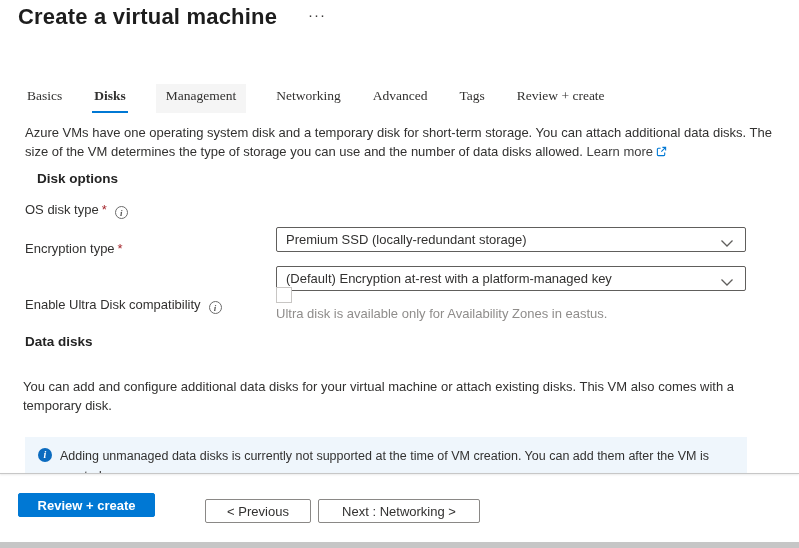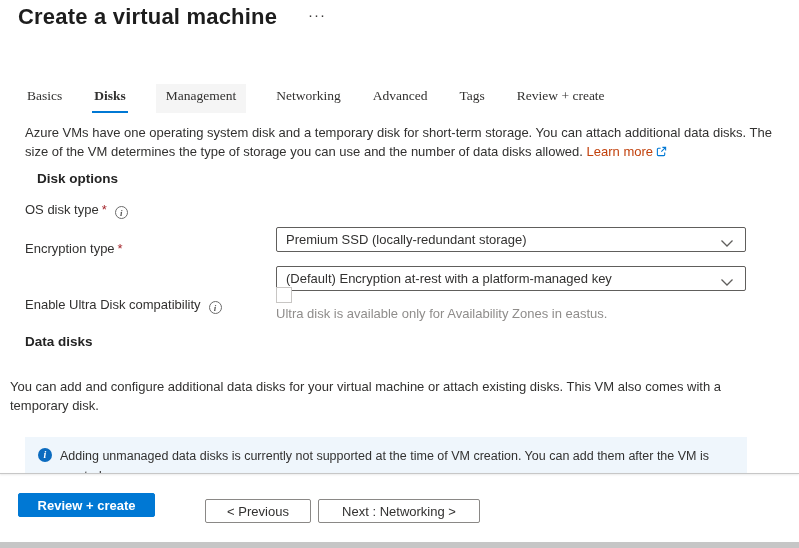--- a/index.html
+++ b/index.html
@@ -27,21 +27,21 @@
     padding:4px 2px 7px 2px; color:#323130; cursor:pointer; white-space:nowrap;
     border-bottom:2.5px solid transparent;
   }
   .tab.active { font-weight:700; border-bottom:2.5px solid #0078d4; }
   .tab.hovered { background:#f5f5f5; padding-left:10px; padding-right:10px; }
   
   .intro {
     position:absolute; left:25px; top:123px; width:748px; font-size:13px; line-height:19px;
     color:#323130;
   }
-  .link { color:#c2410c; text-decoration:none; cursor:pointer; white-space:nowrap; }
+  .link { color:#404040; text-decoration:none; cursor:pointer; white-space:nowrap; }
   .ext-icon { display:inline-block; vertical-align:-1px; margin-left:3px; }
   
   .section-heading { position:absolute; left:25px; font-size:13.5px; font-weight:700; color:#242424; }
   .h-disk-options { top:171px;padding-left:12px; }
   .h-data-disks { top:334px; }
   
   .field-label { position:absolute; left:25px; font-size:13px; color:#323130; }
   .lbl-os { top:202px; }
   .lbl-enc { top:241px; }
   .lbl-ultra { top:297px; }
@@ -63,21 +63,21 @@
   
   .checkbox {
     position:absolute; left:276px; top:287px; width:16px; height:16px; background:#fff;
     border:1px solid #c8c6c4; cursor:pointer;
   }
   .helper-text {
     position:absolute; left:276px; top:306px; font-size:13px; color:#8f8d8b;
   }
   
   .dd-paragraph {
-    position:absolute; left:10px; top:377px; width:748px; font-size:13px; line-height:19px;
+    position:absolute; left:23px; top:377px; width:748px; font-size:13px; line-height:19px;
     color:#323130;
   }
   
   .info-banner {
     position:absolute; left:25px; top:437px; width:722px; height:36px; background:#eff6fc;
     overflow:hidden;
   }
   .info-banner .ib-icon {
     position:absolute; left:13px; top:11px; width:14px; height:14px; border-radius:50%;
     background:#0b6bbf; color:#fff; font-size:10px; line-height:14px; text-align:center;

